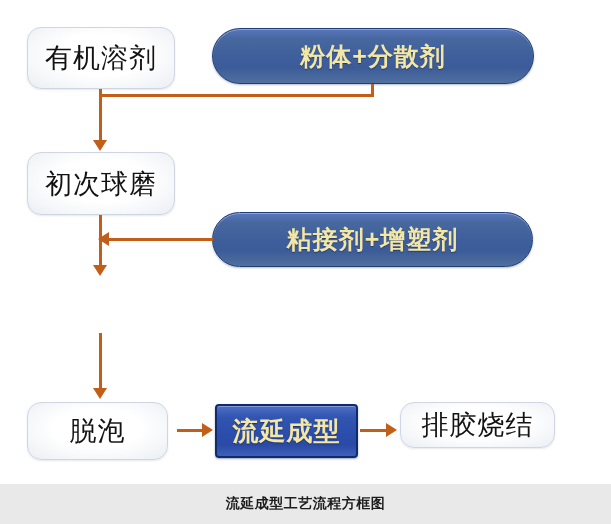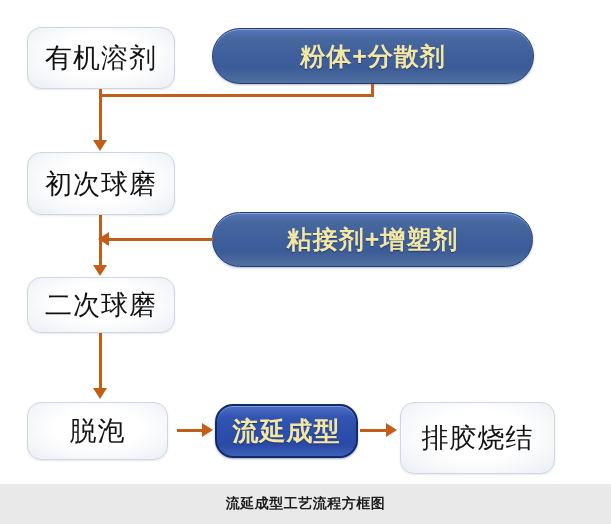--- a/index.html
+++ b/index.html
@@ -55,21 +55,21 @@
     box-shadow: inset 0 1px 0 rgba(255,255,255,0.35),
                 0 1px 2px rgba(40,60,110,0.35);
     color: #f3e7a6;
     font-size: 25px;
     font-weight: 700;
     text-shadow: 0 1px 1px rgba(20,30,70,0.55);
   }
 
   
   .node.blue-box {
-    border-radius: 18px;
+    border-radius: 4px;
     border: 2px solid #0f2b6b;
     background: linear-gradient(to bottom,
         #4f6fc6 0%,
         #3255b2 22%,
         #2b4dab 55%,
         #2a4aa6 78%,
         #3e61b6 100%);
     box-shadow: inset 0 1px 0 rgba(255,255,255,0.3),
                 0 1px 2px rgba(20,40,100,0.4);
     color: #f4e7a4;
@@ -156,42 +156,39 @@
     <span>初次球磨</span>
   </div>
 
   <div class="conn-line v" style="left:99px; top:215px; height:52px;"></div>
 
   <div class="conn-line h" style="left:108px; top:238px; width:105px;"></div>
   <div class="arrow-head left" style="left:98px; top:232px;"></div>
 
   <div class="arrow-head down" style="left:93px; top:265px;"></div>
 
-  <div class="node light" style="left:27px; top:277px; width:148px; height:56px;">
-    <span>二次球磨</span>
-  </div>
 
   <div class="conn-line v" style="left:99px; top:333px; height:56px;"></div>
   <div class="arrow-head down" style="left:93px; top:388px;"></div>
 
   <div class="node light" style="left:27px; top:402px; width:141px; height:58px;">
     <span>脱泡</span>
   </div>
 
   <div class="conn-line h" style="left:177px; top:429px; width:27px;"></div>
   <div class="arrow-head right" style="left:202px; top:423px;"></div>
 
   <div class="node blue-box" style="left:215px; top:404px; width:143px; height:54px;">
     <span>流延成型</span>
   </div>
 
   <div class="conn-line h" style="left:360px; top:429px; width:28px;"></div>
   <div class="arrow-head right" style="left:386px; top:423px;"></div>
 
-  <div class="node light" style="left:400px; top:402px; width:155px; height:72px;">
+  <div class="node light" style="left:400px; top:402px; width:155px; height:46px;">
     <span>排胶烧结</span>
   </div>
 
   <div id="caption-bar">
     <span id="caption-text">流延成型工艺流程方框图</span>
   </div>
 
 </div>
 
 </body></html>

